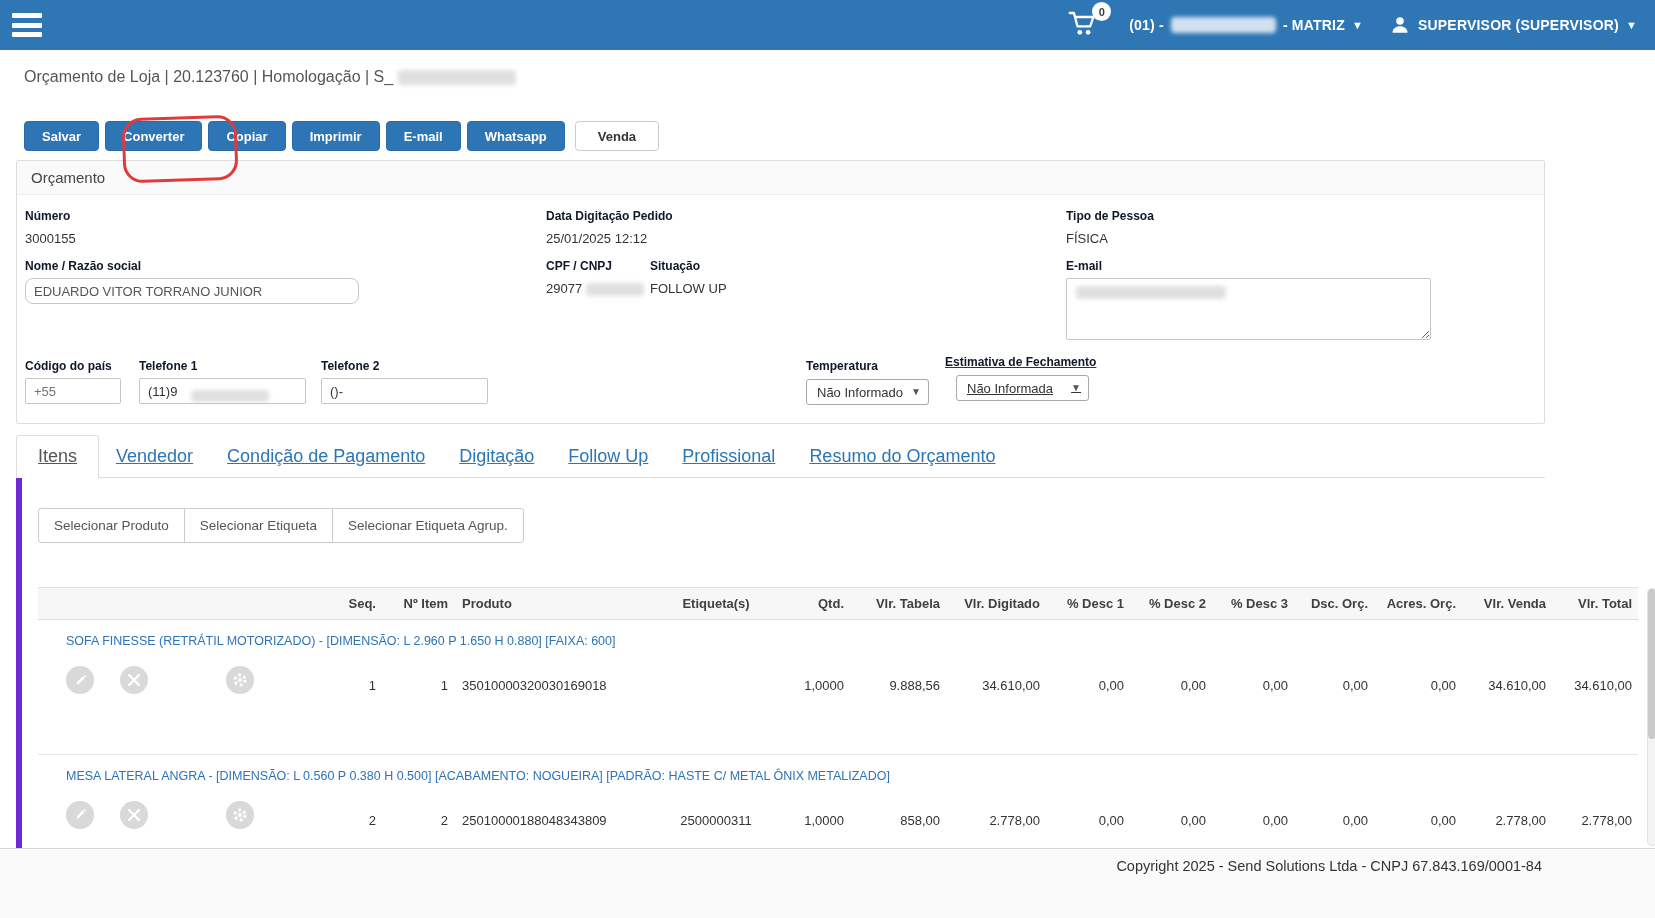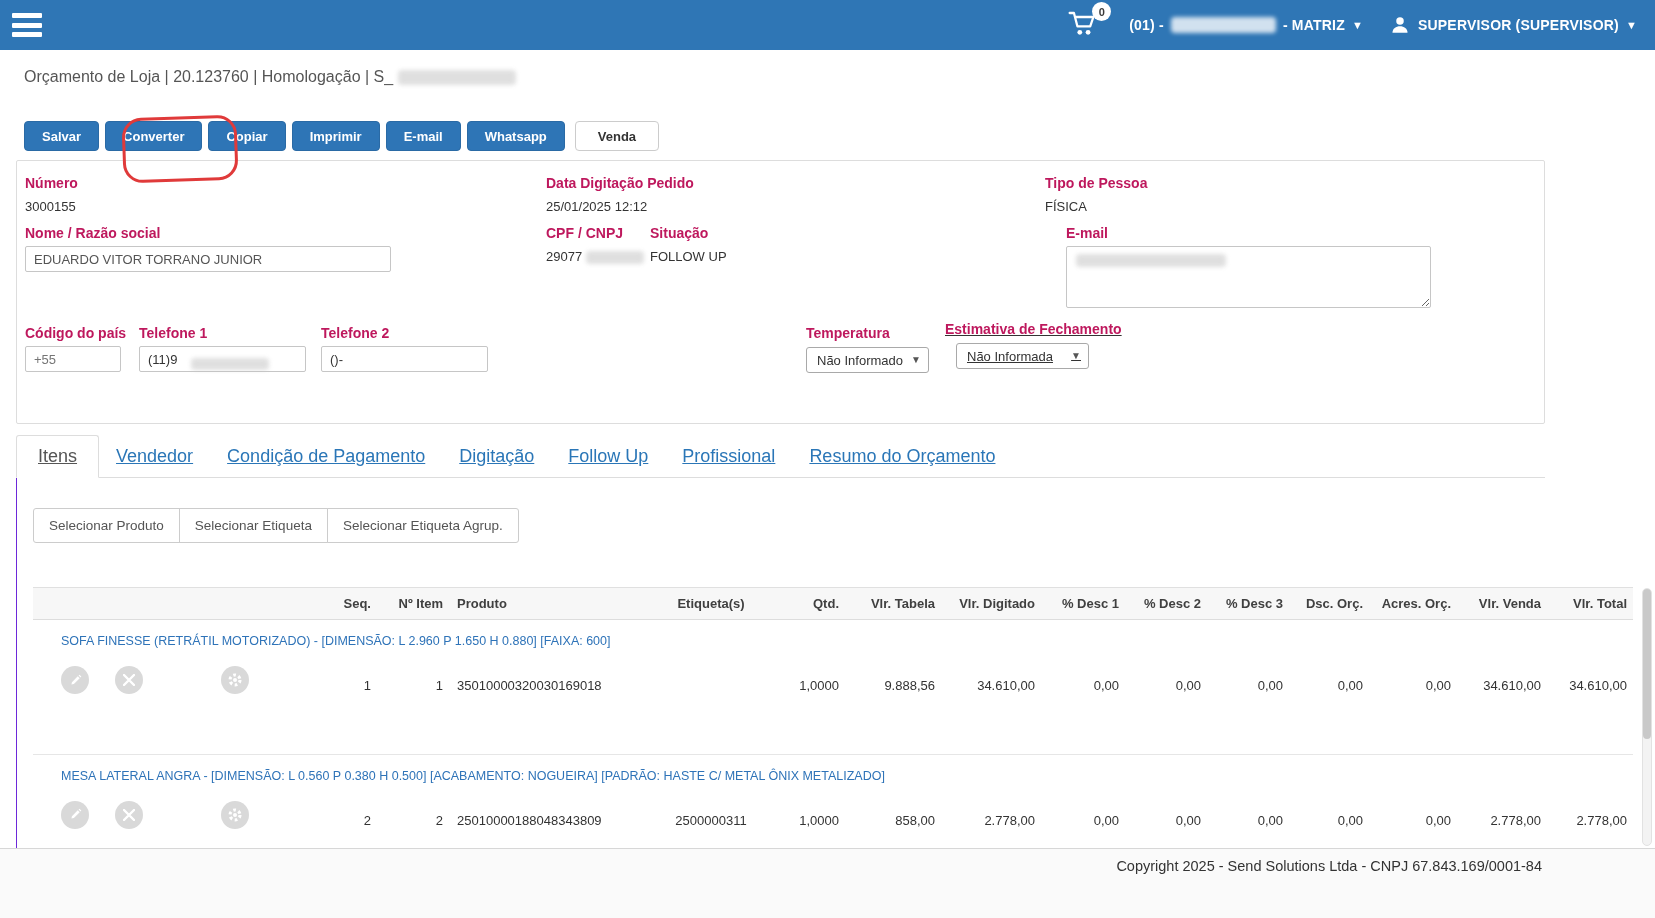--- a/index.html
+++ b/index.html
@@ -36,31 +36,31 @@
     border:1px solid #2a6aa5; background:#2e75b6; color:#fff; font-weight:bold; font-size:13px;
     border-radius:4px; padding:0 17px; height:30px; cursor:pointer; font-family:inherit;
   }
   .btn.btn-light { background:#fff; border:1px solid #ccc; color:#333; margin-left:4px; padding:0 22px; }
   .annot { position:absolute; left:94px; top:-10px; width:124px; height:86px; pointer-events:none; }
   
   .panel { margin:9px 0 0 16px; width:1529px; height:264px; border:1px solid #ddd; border-radius:2px; background:#fff; }
   .panel-head { height:34px; background:#fafafa; border-bottom:1px solid #eee; display:flex; align-items:center; padding-left:14px; font-size:15px; color:#444; }
   .panel-body { position:relative; height:228px; }
   .fblock { position:absolute; }
-  .lbl { font-size:14px; font-weight:bold; color:#be185d; }
+  .lbl { font-size:12px; font-weight:bold; color:#0f172a; }
   .val { font-size:13px; color:#333; margin-top:8px; }
   .tinput {
     display:block; margin-top:5px; height:26px; border:1px solid #c6c6c6; border-radius:2px;
     font-size:13px; color:#555; padding:0 8px; font-family:inherit; background:#fff;
   }
   .f-numero { left:8px;  top:14px; }
   .f-nome   { left:8px;  top:64px; }
   .f-data   { left:529px; top:14px; }
   .f-cpfsit { left:529px; top:64px; display:flex; }
-  .f-tipo   { left:1028px; top:14px; }
+  .f-tipo   { left:1049px; top:14px; }
   .f-email  { left:1049px; top:64px; }
   .f-pais   { left:8px;   top:164px; }
   .f-tel1   { left:122px; top:164px; }
   .f-tel2   { left:304px; top:164px; }
   .f-temp   { left:789px; top:164px; }
   .f-est    { left:928px; top:160px;text-decoration:underline; }
   .mini-col { min-width:104px; }
   .email-area { position:relative; margin-top:5px; }
   .email-area textarea { width:365px; height:62px; border:1px solid #c6c6c6; border-radius:2px; resize:both; font-family:inherit; font-size:13px; padding:6px 8px; }
   .email-area .redact { position:absolute; left:10px; top:8px; }
@@ -73,21 +73,21 @@
   }
   .selectbox .caret { color:#555; font-size:10px; }
   
   .tabs { margin:16px 0 0 16px; width:1529px; display:flex; border-bottom:1px solid #ddd; height:38px; align-items:flex-end; }
   .tab { font-size:18px; padding:10px 17px; color:#2a76b7; cursor:pointer; white-space:nowrap;text-decoration:underline; }
   .tab.active {
     color:#555; background:#fff; border:1px solid #ddd; border-bottom:1px solid #fff;
     border-radius:3px 3px 0 0; margin-bottom:-1px; padding:10px 21px;
   }
   
-  .tab-content { margin-left:16px; border-left:1px solid #6d28d9; padding-left:16px; position:relative; min-height:380px; }
+  .tab-content { margin-left:16px; border-left:6px solid #6d28d9; padding-left:16px; position:relative; min-height:380px; }
   .btn-group { margin-top:30px; display:inline-flex; }
   .btn-group button {
     background:#fff; border:1px solid #ccc; color:#555; font-size:13.5px; padding:9px 15px;
     cursor:pointer; font-family:inherit; margin-left:-1px;
   }
   .btn-group button:first-child { border-radius:3px 0 0 3px; margin-left:0; }
   .btn-group button:last-child { border-radius:0 3px 3px 0; }
   
   table.items { margin-top:44px; width:1600px; border-collapse:collapse; table-layout:fixed; font-size:13px; }
   table.items thead th {
@@ -167,36 +167,39 @@
   <button class="btn">Imprimir</button>
   <button class="btn">E-mail</button>
   <button class="btn">Whatsapp</button>
   <button class="btn btn-light">Venda</button>
   <svg class="annot" viewBox="0 0 124 86">
     <rect x="6" y="7" width="112" height="62" rx="18" fill="none" stroke="#e03a3a" stroke-width="3" transform="rotate(-2 62 38)"></rect>
   </svg>
 </div>
 
 <section class="panel">
+  <div class="panel-head">
+    <span>Orçamento</span>
+  </div>
   <div class="panel-body">
     <div class="fblock f-numero">
       <div class="lbl">Número</div>
       <div class="val">3000155</div>
     </div>
     <div class="fblock f-data">
       <div class="lbl">Data Digitação Pedido</div>
       <div class="val">25/01/2025 12:12</div>
     </div>
     <div class="fblock f-tipo">
       <div class="lbl">Tipo de Pessoa</div>
       <div class="val">FÍSICA</div>
     </div>
     <div class="fblock f-nome">
       <div class="lbl">Nome / Razão social</div>
-      <input class="tinput" style="width: 366px;" value="EDUARDO VITOR TORRANO JUNIOR">
+      <input class="tinput" style="width: 334px; border-radius: 8px;" value="EDUARDO VITOR TORRANO JUNIOR">
     </div>
     <div class="fblock f-cpfsit">
       <div class="mini-col">
         <div class="lbl">CPF / CNPJ</div>
         <div class="val">
           <span>29077</span>
           <span class="redact redact-gray" style="width:58px;height:13px;"></span>
         </div>
       </div>
       <div>

